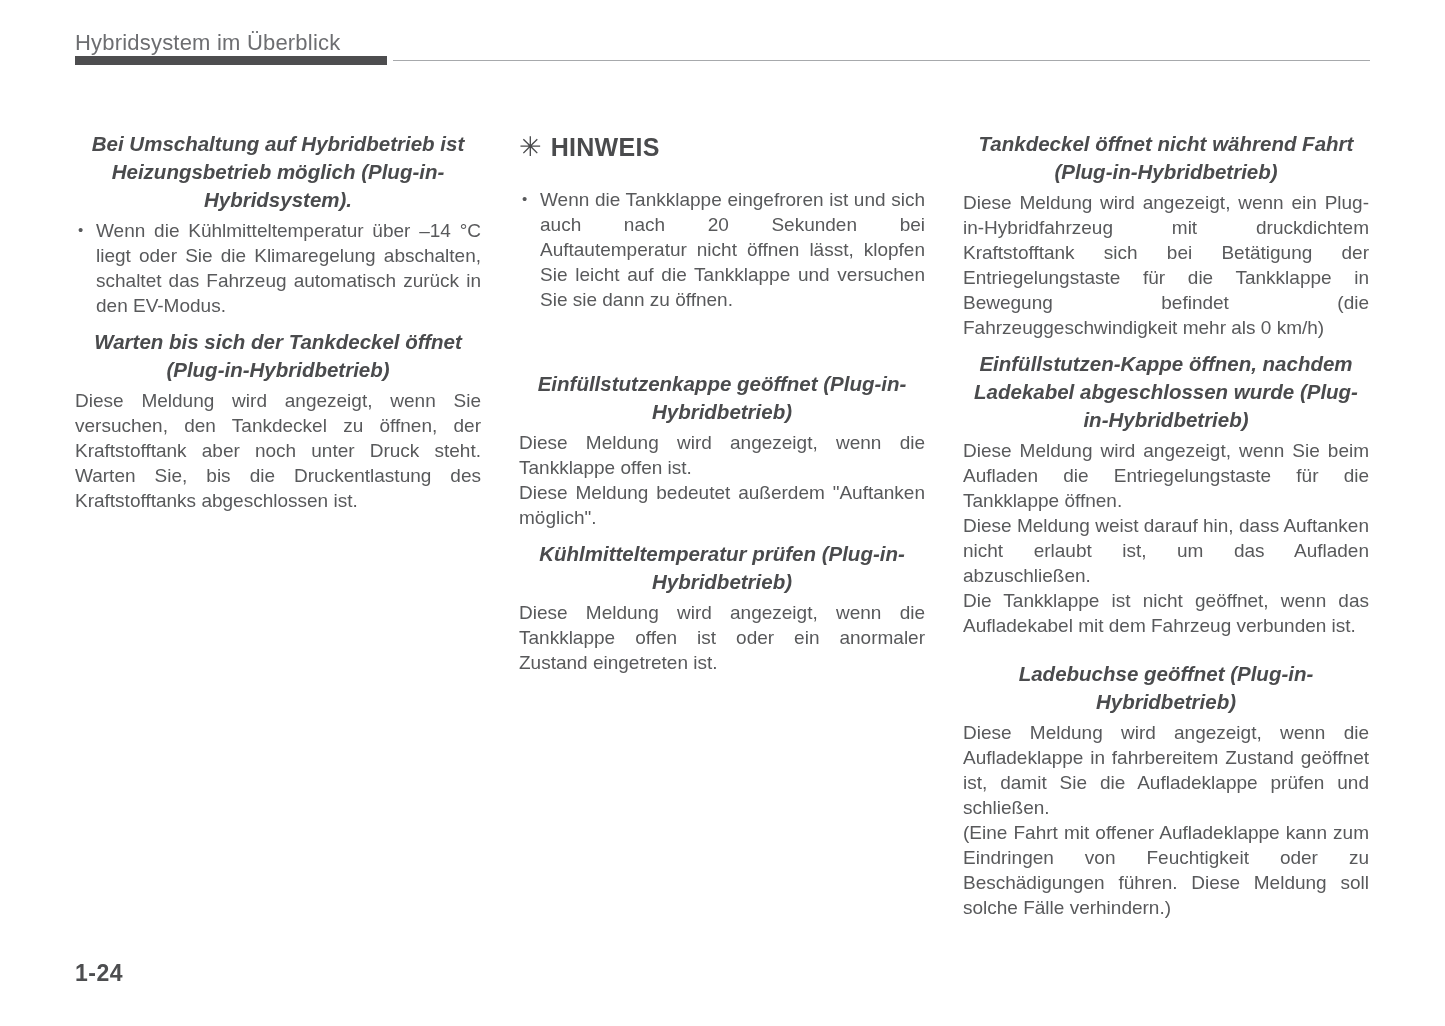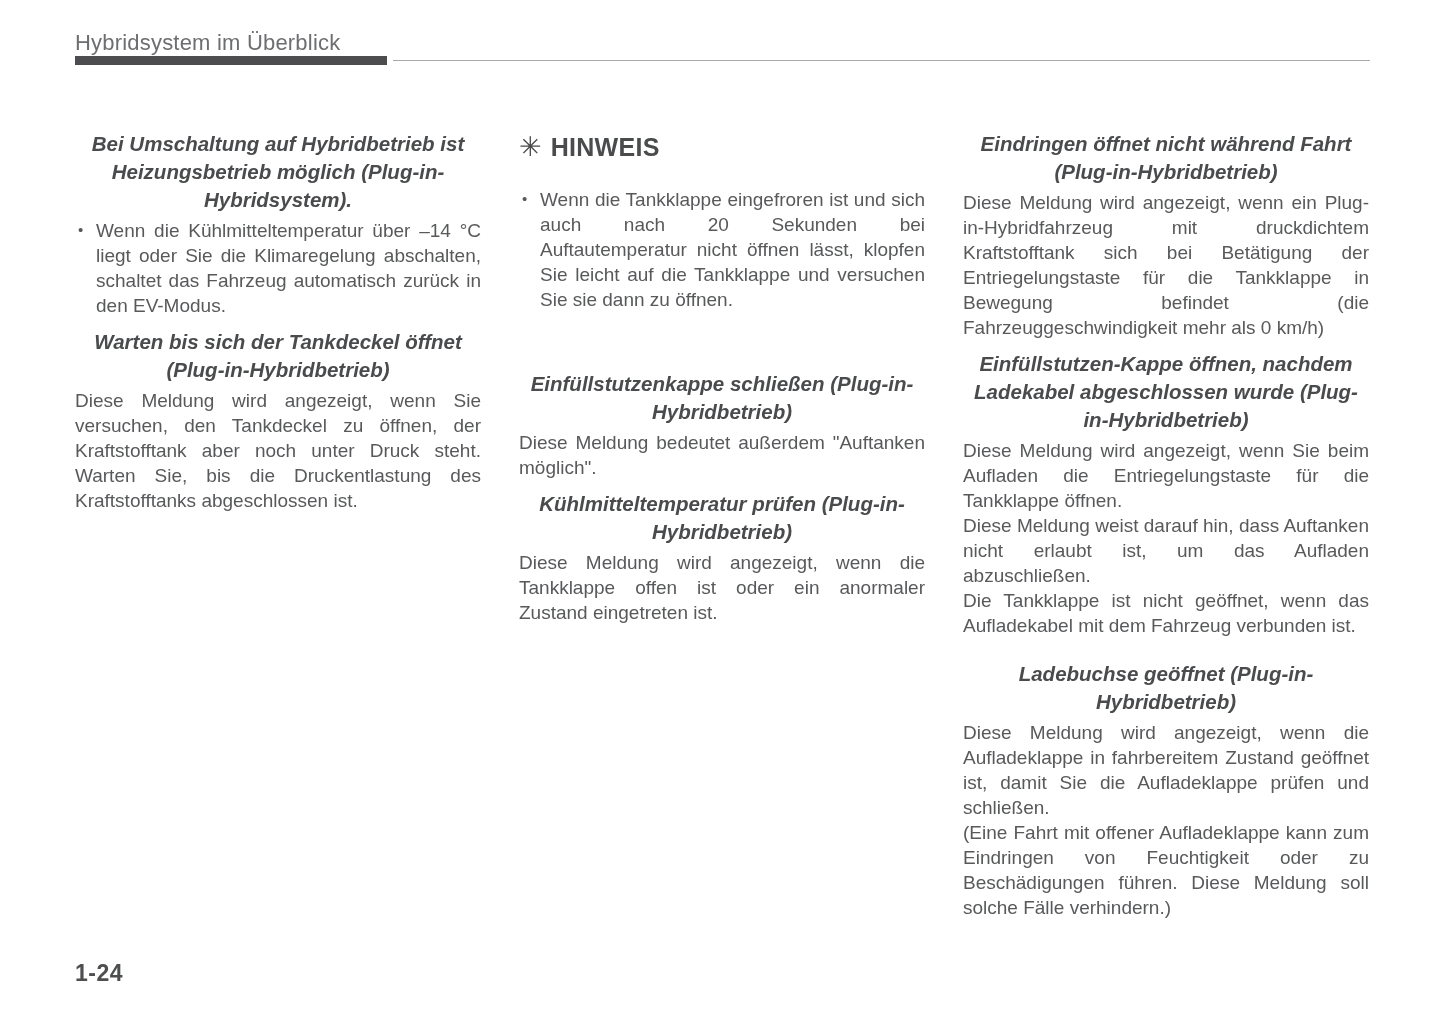--- a/index.html
+++ b/index.html
@@ -122,28 +122,29 @@
       <h3 class="sect">Warten bis sich der Tankdeckel öffnet (Plug-in-Hybridbetrieb)</h3>
       <p class="body">Diese Meldung wird angezeigt, wenn Sie versuchen, den Tankdeckel zu öffnen, der Kraftstofftank aber noch unter Druck steht. Warten Sie, bis die Druckentlastung des Kraftstofftanks abgeschlossen ist.</p>
     </section>
 
     <section class="col">
       <div class="notice-head">
         <span class="notice-icon">✳</span>
         <span class="notice-title">HINWEIS</span>
       </div>
       <p class="bullet">Wenn die Tankklappe eingefroren ist und sich auch nach 20 Sekunden bei Auftautemperatur nicht öffnen lässt, klopfen Sie leicht auf die Tankklappe und versuchen Sie sie dann zu öffnen.</p>
-      <h3 class="sect big-gap">Einfüllstutzenkappe schließen (Plug-in-Hybridbetrieb)</h3>
+      <h3 class="sect big-gap">Einfüllstutzenkappe geöffnet (Plug-in-Hybridbetrieb)</h3>
+      <p class="body">Diese Meldung wird angezeigt, wenn die Tankklappe offen ist.</p>
       <p class="body">Diese Meldung bedeutet außerdem "Auftanken möglich".</p>
       <h3 class="sect">Kühlmitteltemperatur prüfen (Plug-in-Hybridbetrieb)</h3>
       <p class="body">Diese Meldung wird angezeigt, wenn die Tankklappe offen ist oder ein anormaler Zustand eingetreten ist.</p>
     </section>
 
     <section class="col">
-      <h3 class="sect first">Eindringen öffnet nicht während Fahrt (Plug-in-Hybridbetrieb)</h3>
+      <h3 class="sect first">Tankdeckel öffnet nicht während Fahrt (Plug-in-Hybridbetrieb)</h3>
       <p class="body">Diese Meldung wird angezeigt, wenn ein Plug-in-Hybridfahrzeug mit druckdichtem Kraftstofftank sich bei Betätigung der Entriegelungstaste für die Tankklappe in Bewegung befindet (die Fahrzeuggeschwindigkeit mehr als 0 km/h)</p>
       <h3 class="sect">Einfüllstutzen-Kappe öffnen, nachdem Ladekabel abgeschlossen wurde (Plug-in-Hybridbetrieb)</h3>
       <p class="body">Diese Meldung wird angezeigt, wenn Sie beim Aufladen die Entriegelungstaste für die Tankklappe öffnen.</p>
       <p class="body">Diese Meldung weist darauf hin, dass Auftanken nicht erlaubt ist, um das Aufladen abzuschließen.</p>
       <p class="body">Die Tankklappe ist nicht geöffnet, wenn das Aufladekabel mit dem Fahrzeug verbunden ist.</p>
       <h3 class="sect mid-gap">Ladebuchse geöffnet (Plug-in-Hybridbetrieb)</h3>
       <p class="body">Diese Meldung wird angezeigt, wenn die Aufladeklappe in fahrbereitem Zustand geöffnet ist, damit Sie die Aufladeklappe prüfen und schließen.</p>
       <p class="body">(Eine Fahrt mit offener Aufladeklappe kann zum Eindringen von Feuchtigkeit oder zu Beschädigungen führen. Diese Meldung soll solche Fälle verhindern.)</p>
     </section>
 

